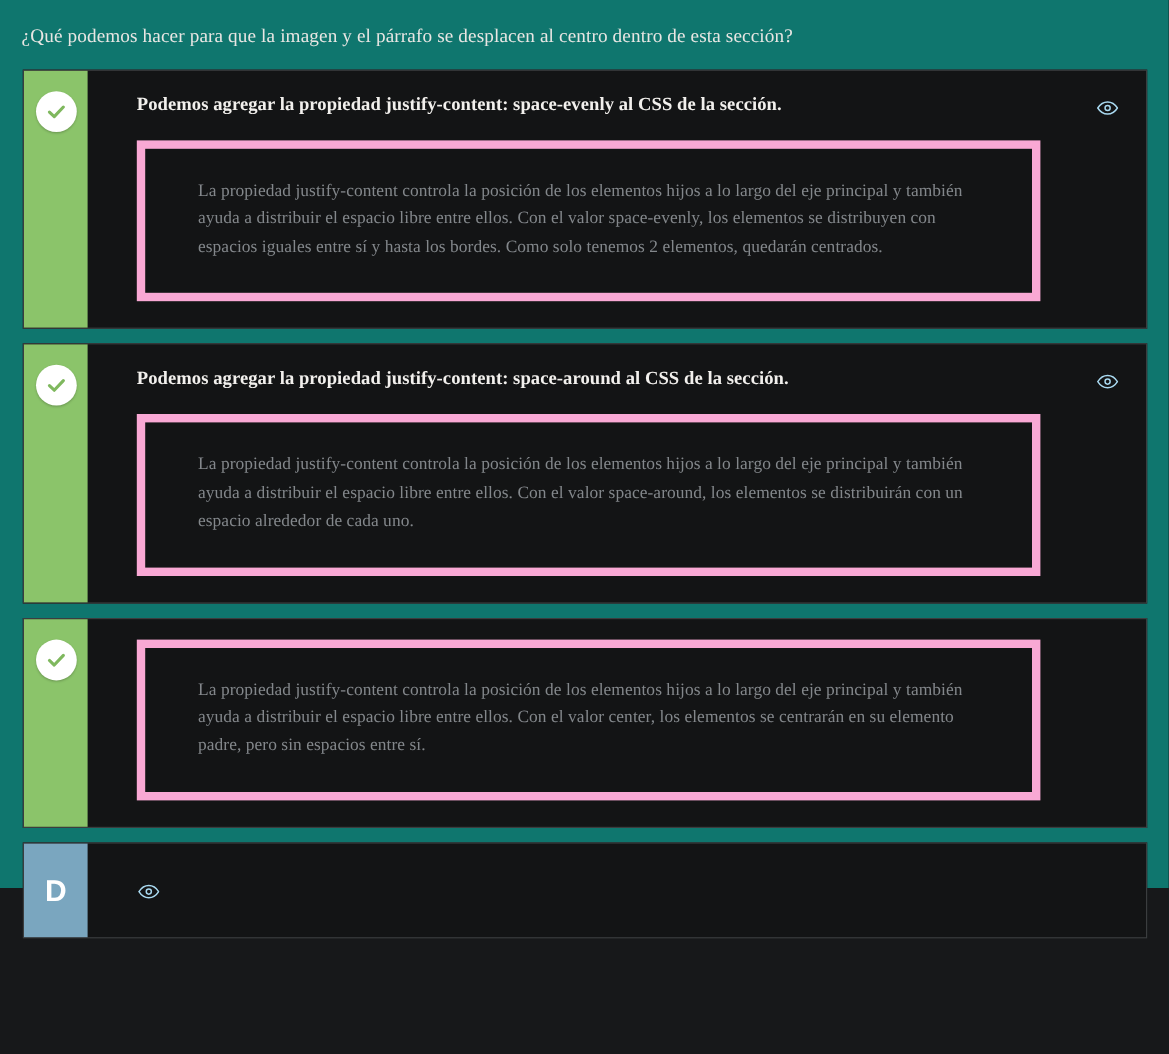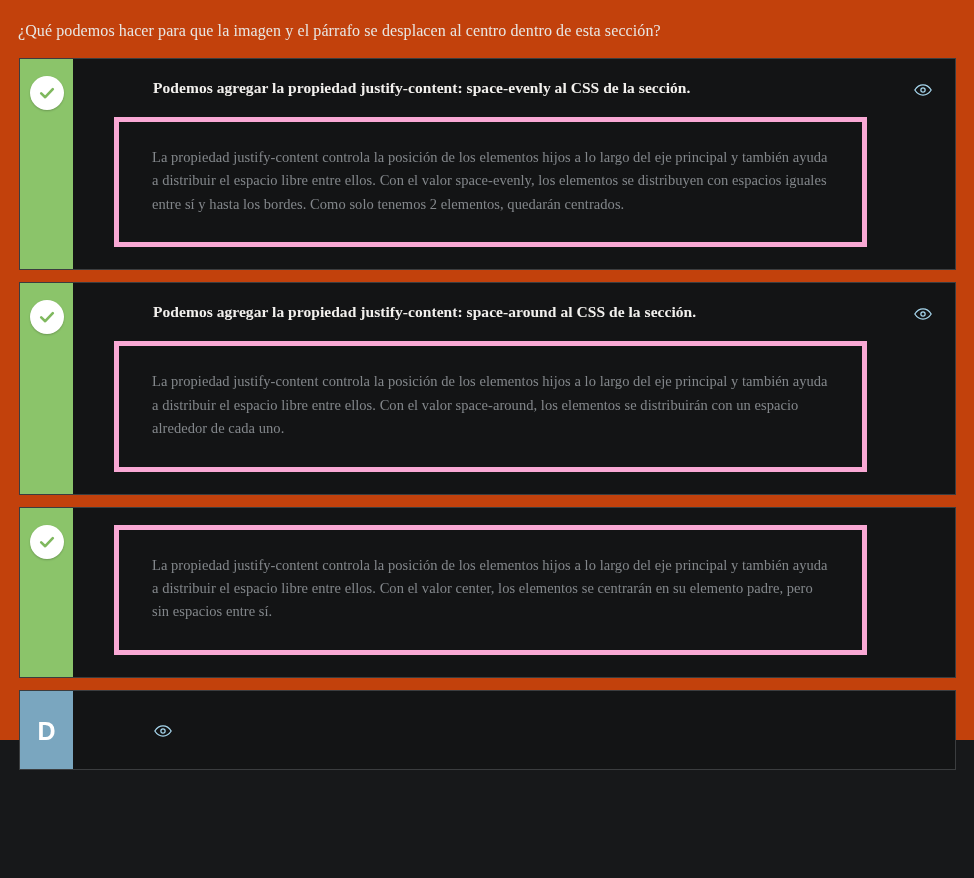--- a/index.html
+++ b/index.html
@@ -8,21 +8,21 @@
     width: 974px;
     height: 878px;
     background: #17181a;
     font-family: "Liberation Serif", "DejaVu Serif", serif;
     overflow: hidden;
   }
 
   .page {
     width: 974px;
     height: 740px;
-    background: #c2410c;
+    background: #0f766e;
     position: relative;
   }
 
   
   .question {
     color: #e8e6e3;
     font-size: 16px;
     line-height: 1.35;
     padding: 20px 18px 0 18px;
     font-weight: 400;
@@ -84,21 +84,20 @@
     padding: 0 0 0 0;
     position: relative;
     min-width: 0;
   }
 
   .card-head {
     display: flex;
     align-items: flex-start;
     justify-content: space-between;
     padding: 19px 22px 0 41px;
-    margin-left: 39px;
   }
 
   .answer-title {
     color: #f2f0ed;
     font-size: 15.5px;
     font-weight: bold;
     line-height: 1.3;
     letter-spacing: 0.05px;
     flex: 1 1 auto;
     padding-right: 18px;
@@ -112,22 +111,22 @@
     align-items: center;
     justify-content: center;
     cursor: pointer;
     margin-top: 2px;
   }
   .eye-btn svg { display: block; }
 
   
   .explanation {
     margin: 17px 88px 22px 41px;
-    border: 5px solid #f9a8d4;
-    padding: 24px 32px 26px 33px;
+    border: 7px solid #f9a8d4;
+    padding: 24px 32px 26px 44px;
     background: #131415;
   }
   .explanation-text {
     color: #83878b;
     font-size: 14.5px;
     line-height: 1.62;
     letter-spacing: 0.05px;
   }
 
   

